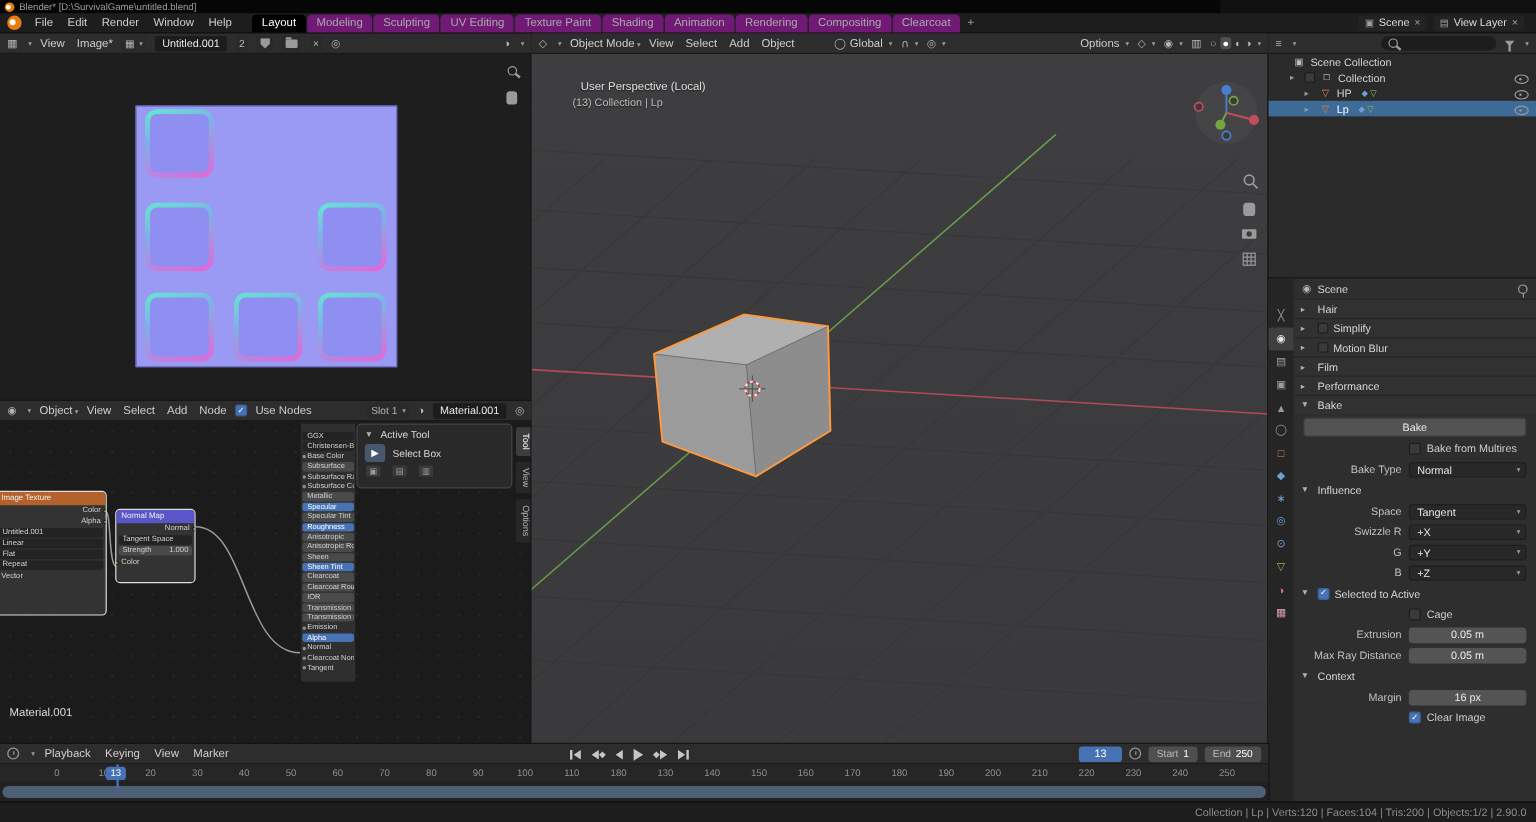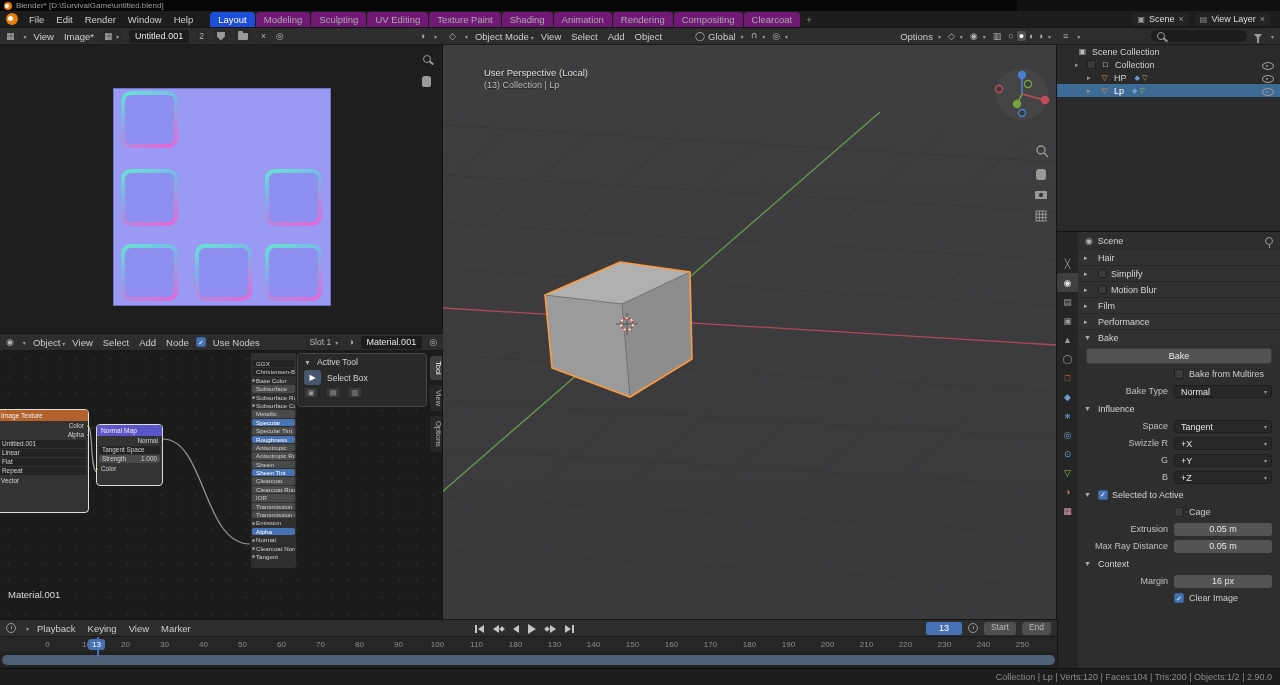--- a/index.html
+++ b/index.html
@@ -42,21 +42,21 @@
   .titlebar{position:absolute;left:0;top:0;width:1017px;height:11px;background:#060606;display:flex;align-items:center;gap:4px;
             padding:0 4px;font-size:8px;color:#9d9d9d;}
   .titlebar .blogo{width:8px;height:8px;}
   .titlebar .blogo::after{left:1px;top:2px;width:4px;height:4px;}
   .topbar{position:absolute;left:0;top:11px;width:1280px;height:17px;background:#1d1d1d;display:flex;align-items:center;
           font-size:9.5px;border-bottom:1px solid #0e0e0e;padding:0 6px;}
   .topbar .menus{display:flex;gap:2px;margin-left:6px;}
   .topbar .menu{padding:0 5px;}
   .tabs{display:flex;margin-left:12px;align-items:flex-end;height:17px;}
   .wtab{height:16px;line-height:16px;padding:0 8px;margin-right:1px;background:#701a75;color:#aaaaaa;border-radius:4px 4px 0 0;font-size:9.5px;}
-  .wtab.active{background:#1d4ed8;color:#ffffff;}
+  .wtab.active{background:#000000;color:#ffffff;}
   .wtab.plus{background:transparent;color:#9a9a9a;padding:0 5px;}
   .tb-right{margin-left:auto;display:flex;align-items:center;gap:6px;padding-right:4px;}
   .widget{display:flex;align-items:center;gap:4px;background:#232323;border-radius:3px;padding:1px 5px;height:13px;font-size:9px;color:#dcdcdc;}
   .wicon{font-size:8px;color:#9f9f9f;}
   .wx{font-size:9px;color:#999;}
 
   
   .image-editor{left:0;top:28px;width:443px;height:306px;background:#1e1e1e;}
   .ie-canvas{position:absolute;left:0;top:17px;width:443px;height:289px;background:#1e1e1e;}
   .nm-image{position:absolute;left:113px;top:43px;width:218px;height:218px;background:#9a99f3;border:1px solid #6f6fc9;}
@@ -98,21 +98,21 @@
   .side-tabs{position:absolute;left:429px;top:4px;width:14px;display:flex;flex-direction:column;gap:3px;}
   .stab{writing-mode:vertical-rl;font-size:7.5px;color:#b2b2b2;background:#272727;border:1px solid #1c1c1c;border-right:none;
         border-radius:3px 0 0 3px;padding:5px 0;text-align:center;width:14px;}
   .stab.active{background:#3d3d3d;color:#fff;}
   .mat-label{position:absolute;left:8px;top:238px;font-size:9.5px;color:#dcdcdc;}
 
   
   .viewport{left:443px;top:28px;width:614px;height:592px;background:#3b3b3d;}
   .vp-canvas{position:absolute;left:0;top:17px;width:614px;height:575px;background:linear-gradient(180deg,#3e3e40,#3a3a3c);}
   .vp-text{position:absolute;left:41px;top:22px;font-size:9.5px;color:#e0e0e0;text-shadow:0 1px 1px rgba(0,0,0,.6);}
-  .vp-text2{position:absolute;left:41px;top:35px;font-size:9px;color:#bfbfbf;text-shadow:0 1px 1px rgba(0,0,0,.6);}
+  .vp-text2{position:absolute;left:34px;top:35px;font-size:9px;color:#bfbfbf;text-shadow:0 1px 1px rgba(0,0,0,.6);}
   .vicon{font-size:9px;color:#b3b3b3;}
   .vicon.activechip{background:#4f4f4f;border-radius:2px;padding:0 2px;color:#fff;}
   .vhdr-group{display:flex;align-items:center;gap:3px;}
 
   
   .outliner{left:1057px;top:28px;width:223px;height:204px;background:#2a2a2a;}
   .ol-search{display:flex;align-items:center;gap:4px;background:#1d1d1d;border-radius:8px;height:12px;padding:0 6px;width:96px;}
   .ol-rows{position:absolute;left:0;top:17px;width:223px;}
   .olrow{display:flex;align-items:center;height:13px;padding:0 6px 0 8px;font-size:9px;color:#d2d2d2;gap:4px;}
   .olrow .arrow{font-size:7px;color:#9a9a9a;width:8px;}
@@ -158,21 +158,21 @@
   .timeline{left:0;top:620px;width:1057px;height:48px;background:#262626;}
   .tl-hdr{display:flex;align-items:center;height:17px;background:#2d2d2d;border-bottom:1px solid #1a1a1a;padding:0 6px;gap:8px;font-size:9.5px;position:relative;}
   .transport{position:absolute;left:472px;top:2px;display:flex;align-items:center;gap:3px;}
   .tbtn{display:flex;align-items:center;gap:1px;padding:2px 3px;}
   .tri-r{width:0;height:0;border-top:4px solid transparent;border-bottom:4px solid transparent;border-left:6px solid #c6c6c6;}
   .tri-l{width:0;height:0;border-top:4px solid transparent;border-bottom:4px solid transparent;border-right:6px solid #c6c6c6;}
   .bar{width:2px;height:8px;background:#c6c6c6;}
   .kdot{width:4px;height:4px;background:#c6c6c6;transform:rotate(45deg);}
   .tl-right{margin-left:auto;display:flex;align-items:center;gap:6px;}
   .framefield{width:36px;background:#4772b3;color:#fff;font-size:9px;height:13px;border-radius:3px;display:flex;align-items:center;justify-content:center;}
-  .tl-field{background:#4f4f4f;border-radius:3px;height:13px;display:flex;align-items:center;gap:4px;padding:0 7px;font-size:8.5px;flex-direction:column;}
+  .tl-field{background:#4f4f4f;border-radius:3px;height:13px;display:flex;align-items:center;gap:4px;padding:0 7px;font-size:8.5px;}
   .tl-field .lab{color:#bcbcbc;} .tl-field .val{color:#fff;}
   .ruler{display:flex;padding-left:28px;height:15px;background:#262626;position:relative;}
   .rcell{flex:0 0 39px;text-align:center;font-size:8px;color:#8f8f8f;line-height:15px;}
   .tl-scroll{position:relative;height:16px;background:#212121;}
   .hbar{position:absolute;left:2px;right:2px;top:3px;height:10px;background:#4e6076;border-radius:5px;}
   .playhead{position:absolute;left:97px;top:17px;width:2px;height:20px;background:#4772b3;z-index:2;}
   .phbadge{position:absolute;left:88px;top:19px;background:#4772b3;color:#fff;font-size:8px;border-radius:3px;padding:0 4px;height:11px;line-height:11px;z-index:3;}
 
   
   .statusbar{position:absolute;left:0;top:668px;width:1280px;height:17px;background:#1d1d1d;border-top:1px solid #0e0e0e;

